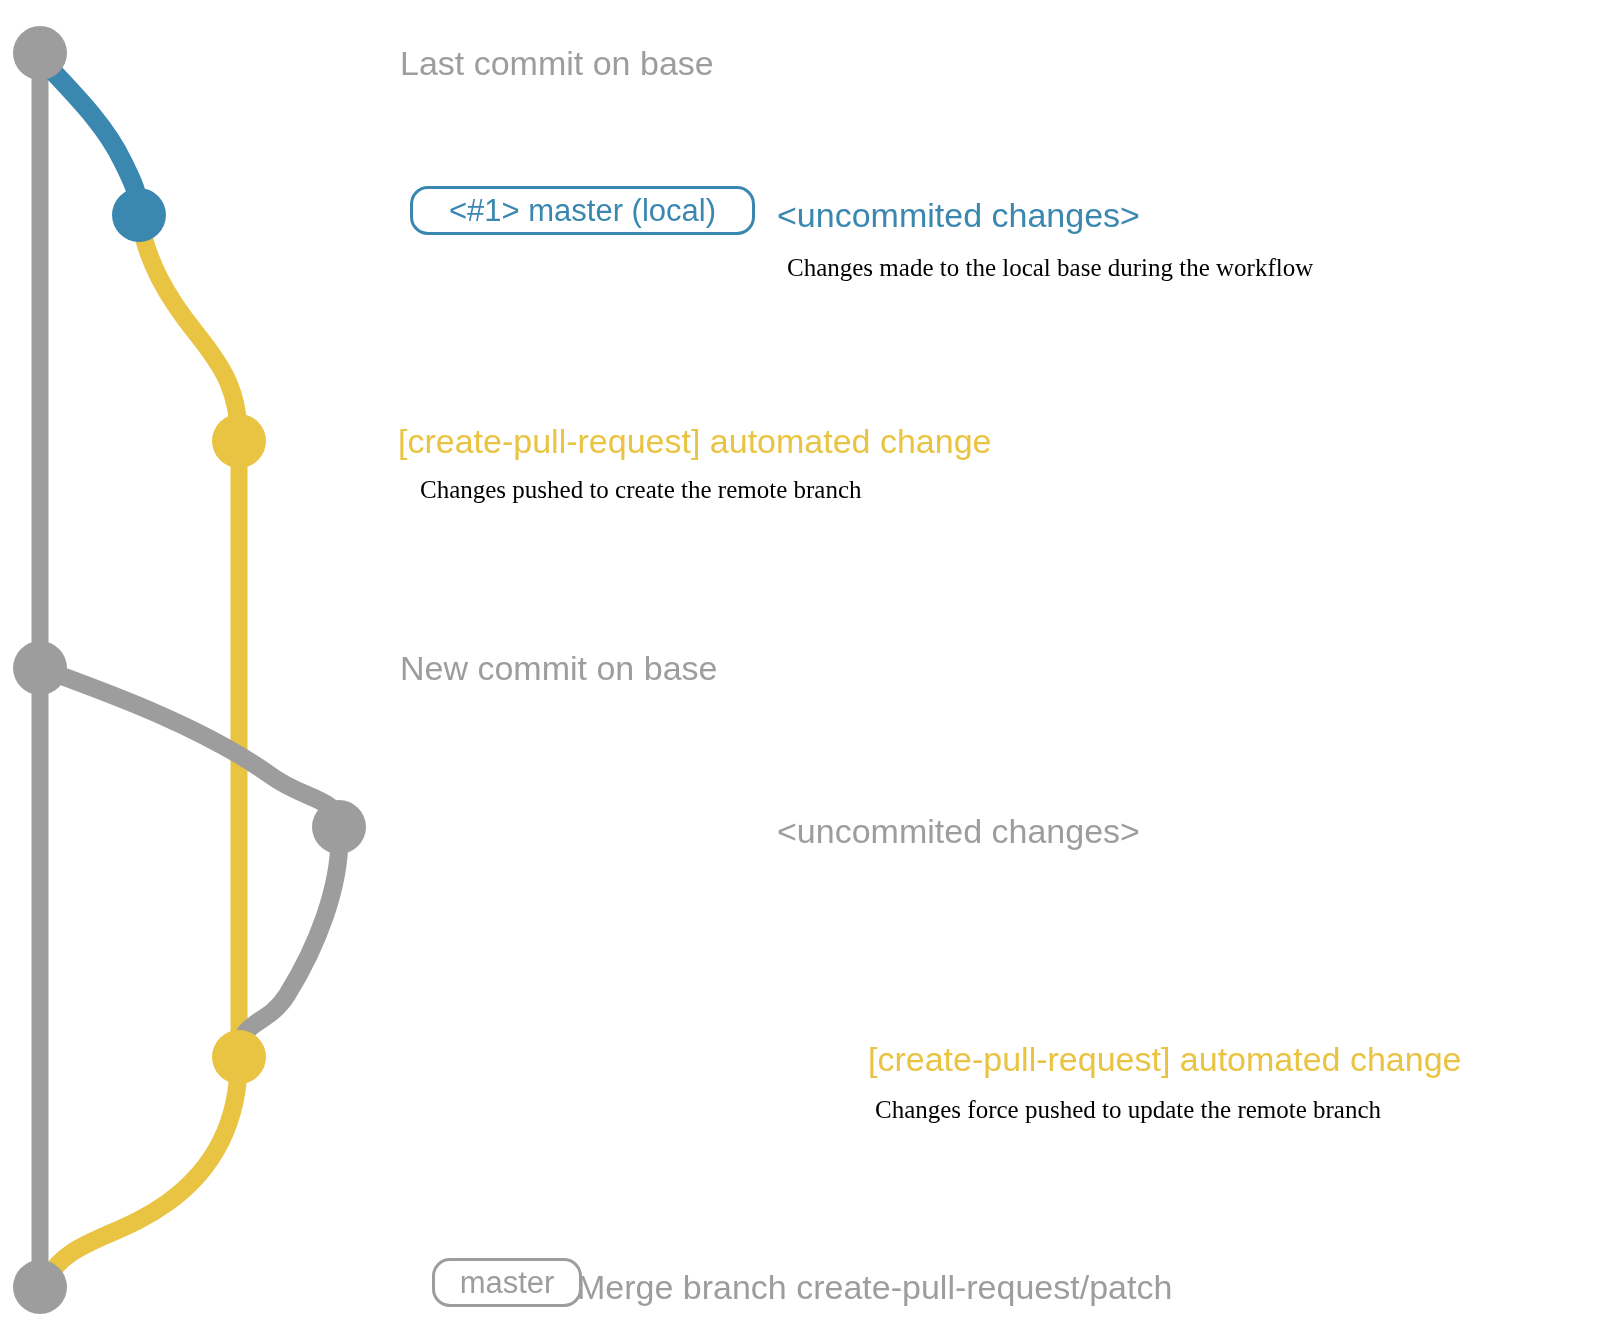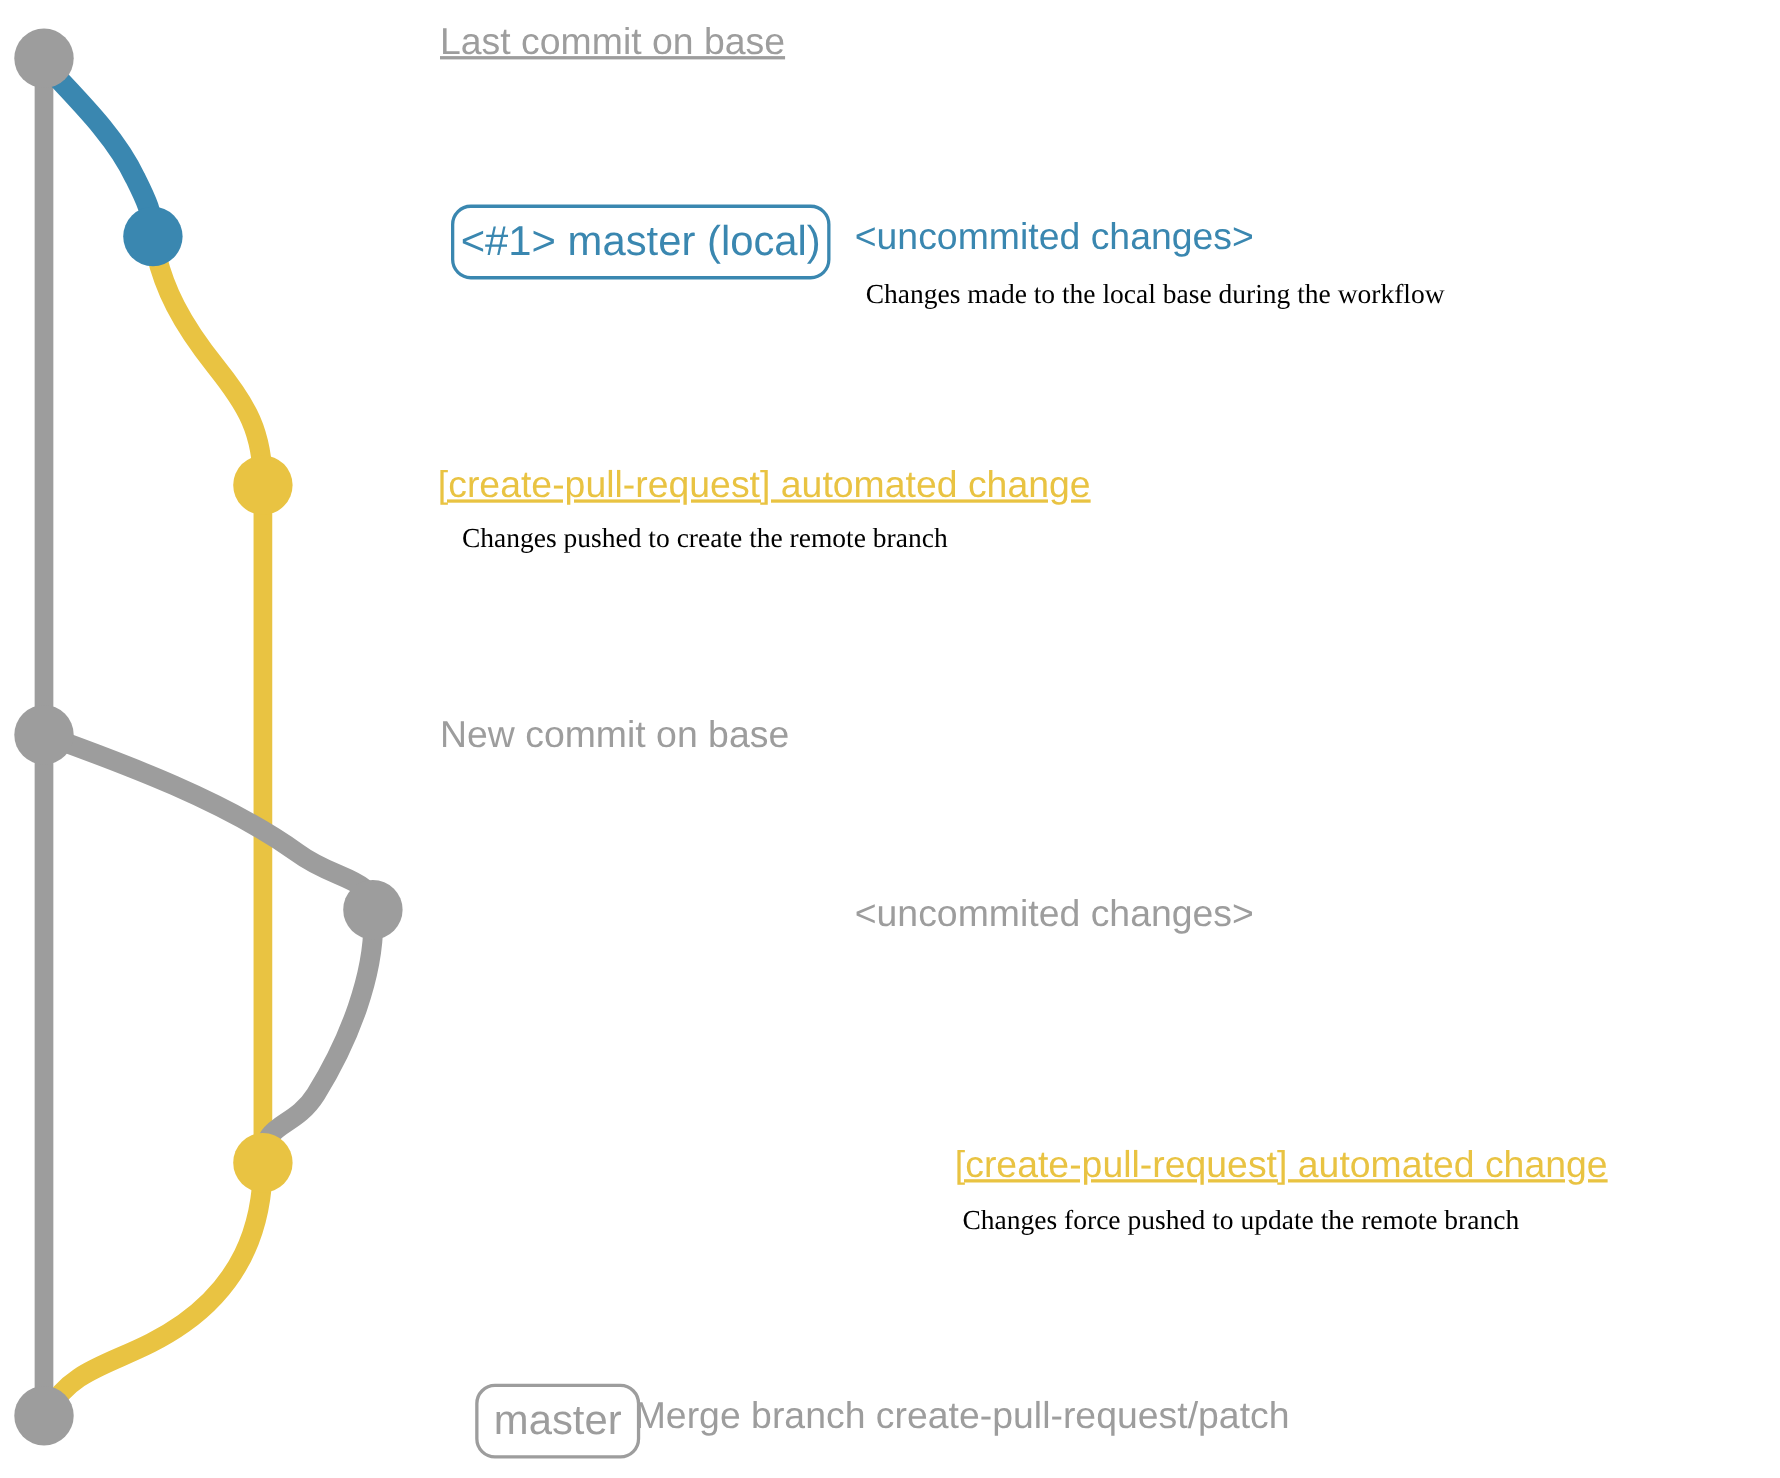--- a/index.html
+++ b/index.html
@@ -2,25 +2,25 @@
 <html style="--base-gray: #9d9d9d; --local-blue: #3a87b0; --patch-yellow: #e9c342; --desc-black: #000000; --background: #ffffff;"><head>
 <meta charset="utf-8">
 <style>
   html,body{margin:0;padding:0;background:#fff;}
   #canvas{position:relative;width:1618px;height:1344px;background:var(--background,#fff);overflow:hidden;
           font-family:"Liberation Sans",sans-serif;}
   .abs{position:absolute;}
   .sans-label{font-size:34px;line-height:40px;white-space:nowrap;}
   .gray-t{color:var(--base-gray);}
   .blue-t{color:var(--local-blue);}
-  .yellow-t{color:var(--patch-yellow);text-decoration:underline;}
+  .yellow-t{color:var(--patch-yellow);}
   .serif-desc{font-family:"Liberation Serif",serif;font-size:25px;line-height:36px;color:var(--desc-black);white-space:nowrap;}
   .badge{position:absolute;display:flex;align-items:center;justify-content:center;
-         border:3px solid;border-radius:18px;height:68px;box-sizing:border-box;
-         font-size:38px;white-space:nowrap;background:#fff;}
+         border:3px solid;border-radius:18px;height:49px;box-sizing:border-box;
+         font-size:31px;white-space:nowrap;background:#fff;}
   .badge.gray-b{border-color:var(--base-gray);color:var(--base-gray);}
   .badge.blue-b{border-color:var(--local-blue);color:var(--local-blue);}
   .badge.yellow-b{border-color:var(--patch-yellow);color:var(--patch-yellow);}
   svg .rail-gray{stroke:var(--base-gray);}
   svg .edge-blue{stroke:var(--local-blue);}
   svg .edge-yellow{stroke:var(--patch-yellow);}
   svg .edge-gray{stroke:var(--base-gray);}
   svg .node-gray{fill:var(--base-gray);}
   svg .node-blue{fill:var(--local-blue);}
   svg .node-yellow{fill:var(--patch-yellow);}
@@ -47,21 +47,21 @@
 
     <circle class="node-gray" cx="40" cy="53" r="27"></circle>
     <circle class="node-blue" cx="139" cy="215" r="27"></circle>
     <circle class="node-yellow" cx="239" cy="441" r="27"></circle>
     <circle class="node-gray" cx="40" cy="668" r="27"></circle>
     <circle class="node-gray" cx="339" cy="827" r="27"></circle>
     <circle class="node-yellow" cx="239" cy="1057" r="27"></circle>
     <circle class="node-gray" cx="40" cy="1287" r="27"></circle>
   </svg>
 
-  <div class="abs sans-label gray-t" style="left:400px;top:18px;text-decoration:underline;">Last commit on base</div>
+  <div class="abs sans-label gray-t" style="left:400px;top:43px;">Last commit on base</div>
 
   <div class="badge blue-b" style="left:410px;top:186px;width:345px;">
     <span>&lt;#1&gt; master (local)</span>
   </div>
   <div class="abs sans-label blue-t" style="left:777px;top:195px;">&lt;uncommited changes&gt;</div>
   <div class="abs serif-desc" style="left:787px;top:250px;">Changes made to the local base during the workflow</div>
 
   <div class="abs sans-label yellow-t" style="left:398px;top:421px;">[create-pull-request] automated change</div>
   <div class="abs serif-desc" style="left:420px;top:472px;">Changes pushed to create the remote branch</div>
 

